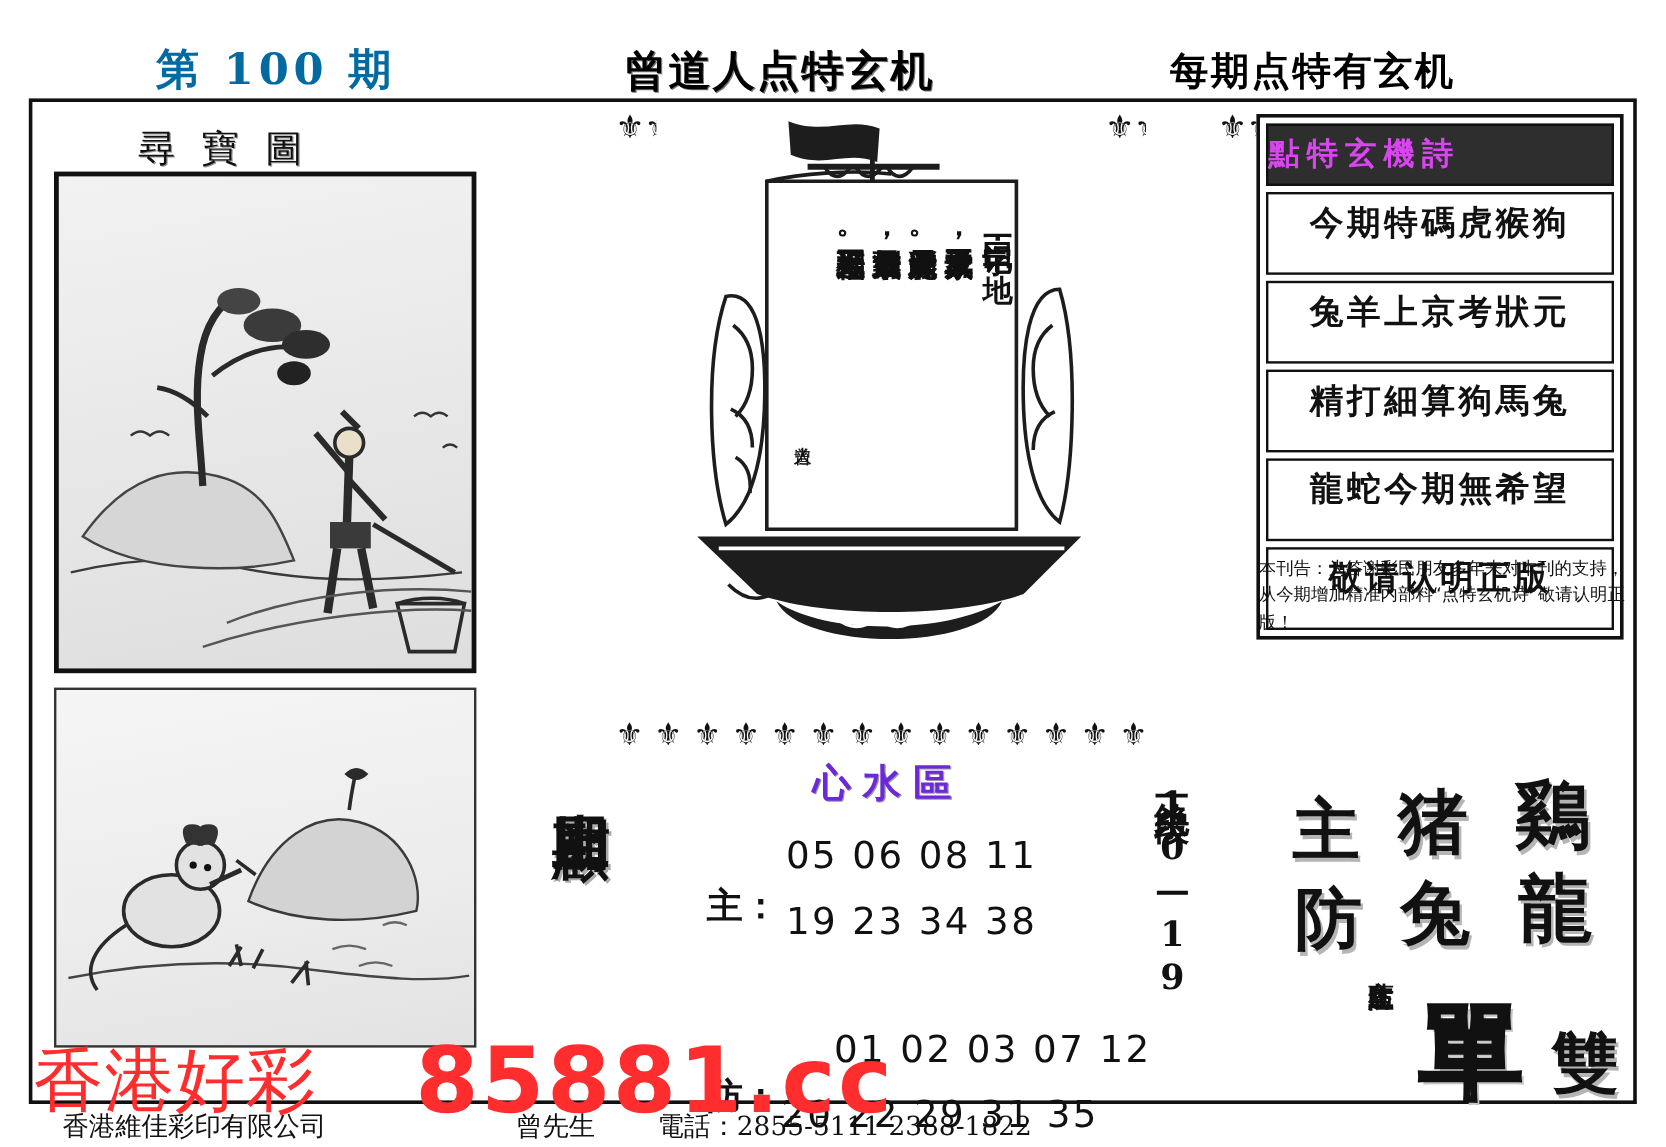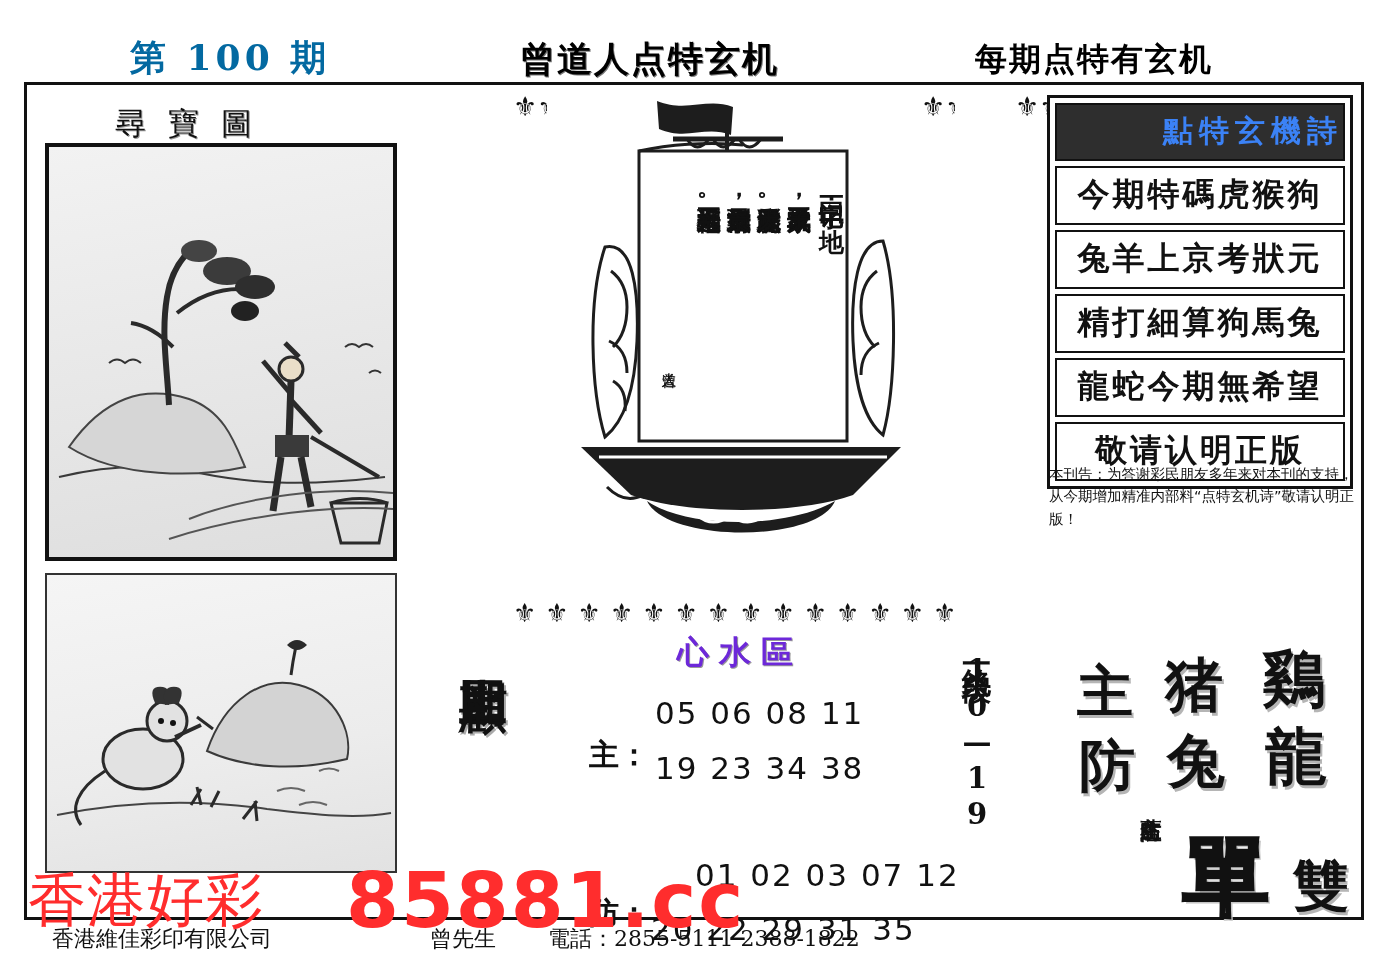--- a/index.html
+++ b/index.html
@@ -228,40 +228,40 @@
     position: absolute;
     left: 0; top: 4px;
     width: 306px;
     border: 3px solid #111;
     box-sizing: border-box;
     background: #fff;
     padding: 5px;
   }
   .poem-head {
     background: #2e2e2e;
-    color: #3b82f6;
-    text-align: right;
-    font-family: "DejaVu Serif", serif;
-    font-size: 30px;
+    color: #d946ef;
+    text-align: left;
+    font-family: "DejaVu Serif", serif;
+    font-size: 26px;
     font-weight: bold;
     letter-spacing: 6px;
     padding: 6px 0 7px 0;
     border: 2px solid #111;
     box-sizing: border-box;
   }
   .poem-line {
     border: 2px solid #111;
     box-sizing: border-box;
     margin-top: 5px;
     text-align: center;
     font-family: "DejaVu Serif", serif;
-    font-size: 32px;
+    font-size: 28px;
     font-weight: bold;
     letter-spacing: 3px;
-    padding: 5px 0 6px 0;
+    padding: 5px 0 22px 0;
     color: #111;
   }
   .notice {
     position: absolute;
     left: 2px; top: 372px;
     width: 306px;
     font-family: "DejaVu Sans", sans-serif;
     font-size: 14.5px;
     line-height: 1.55;
     color: #111;

